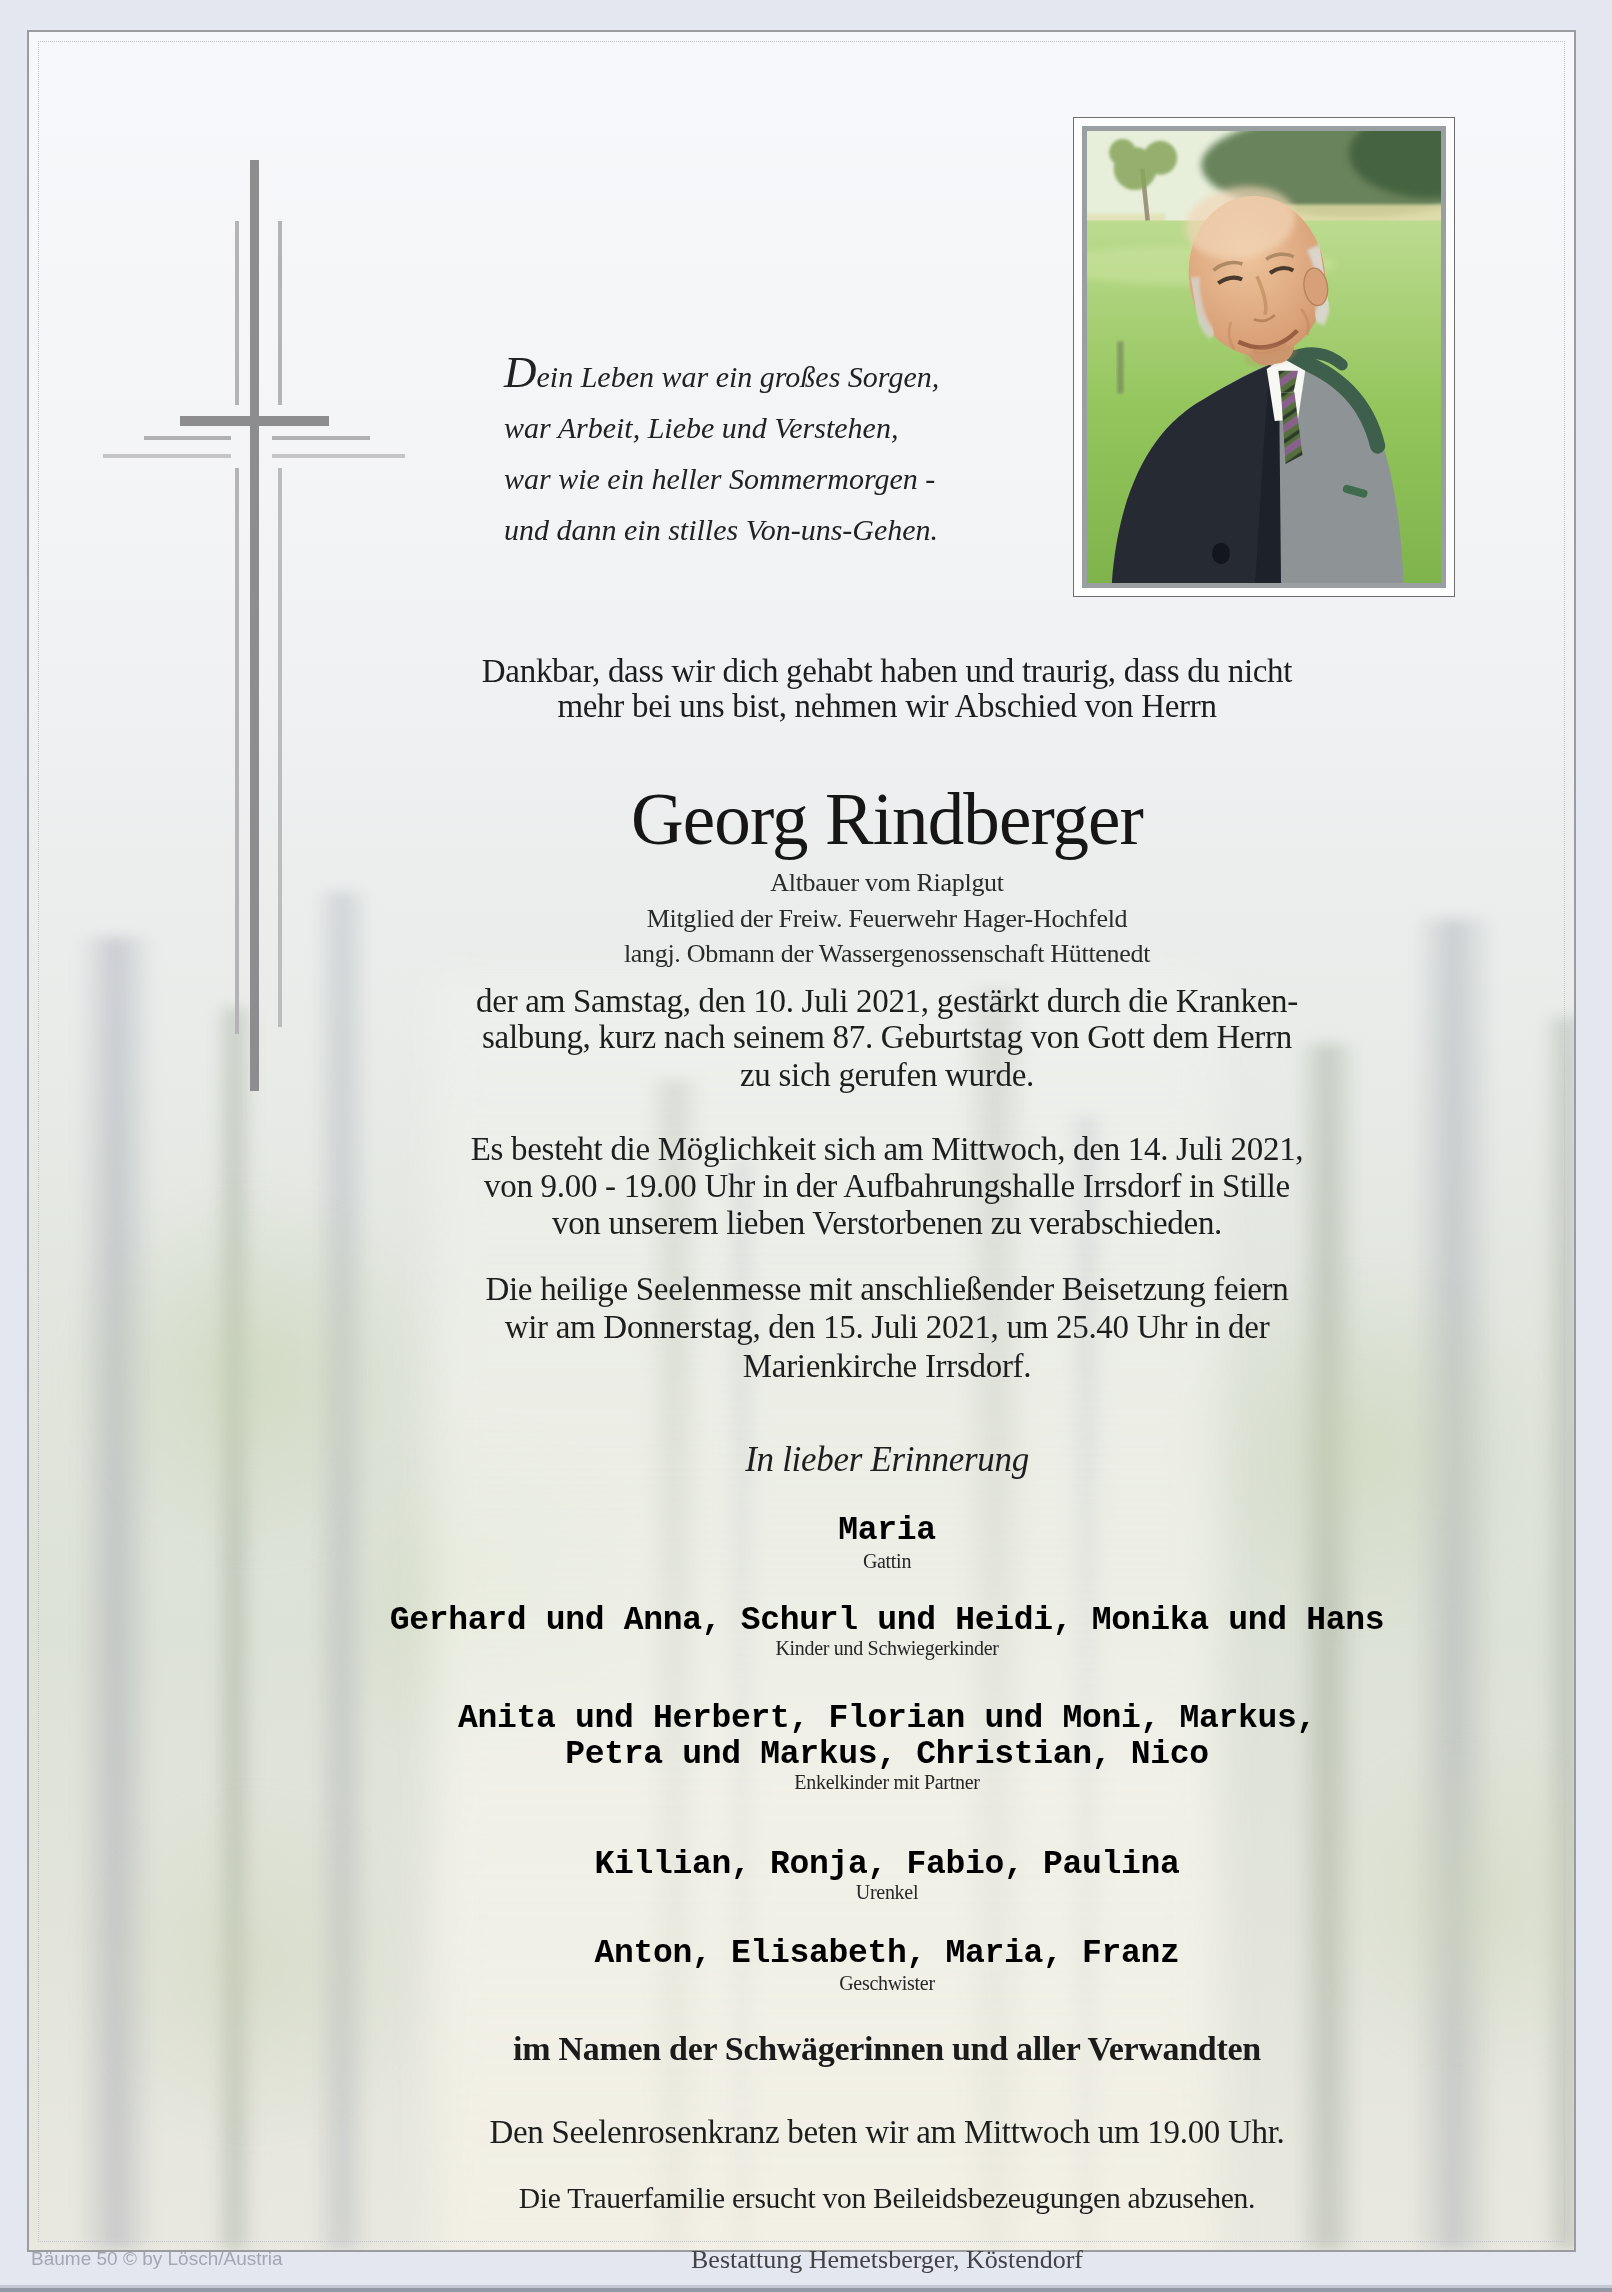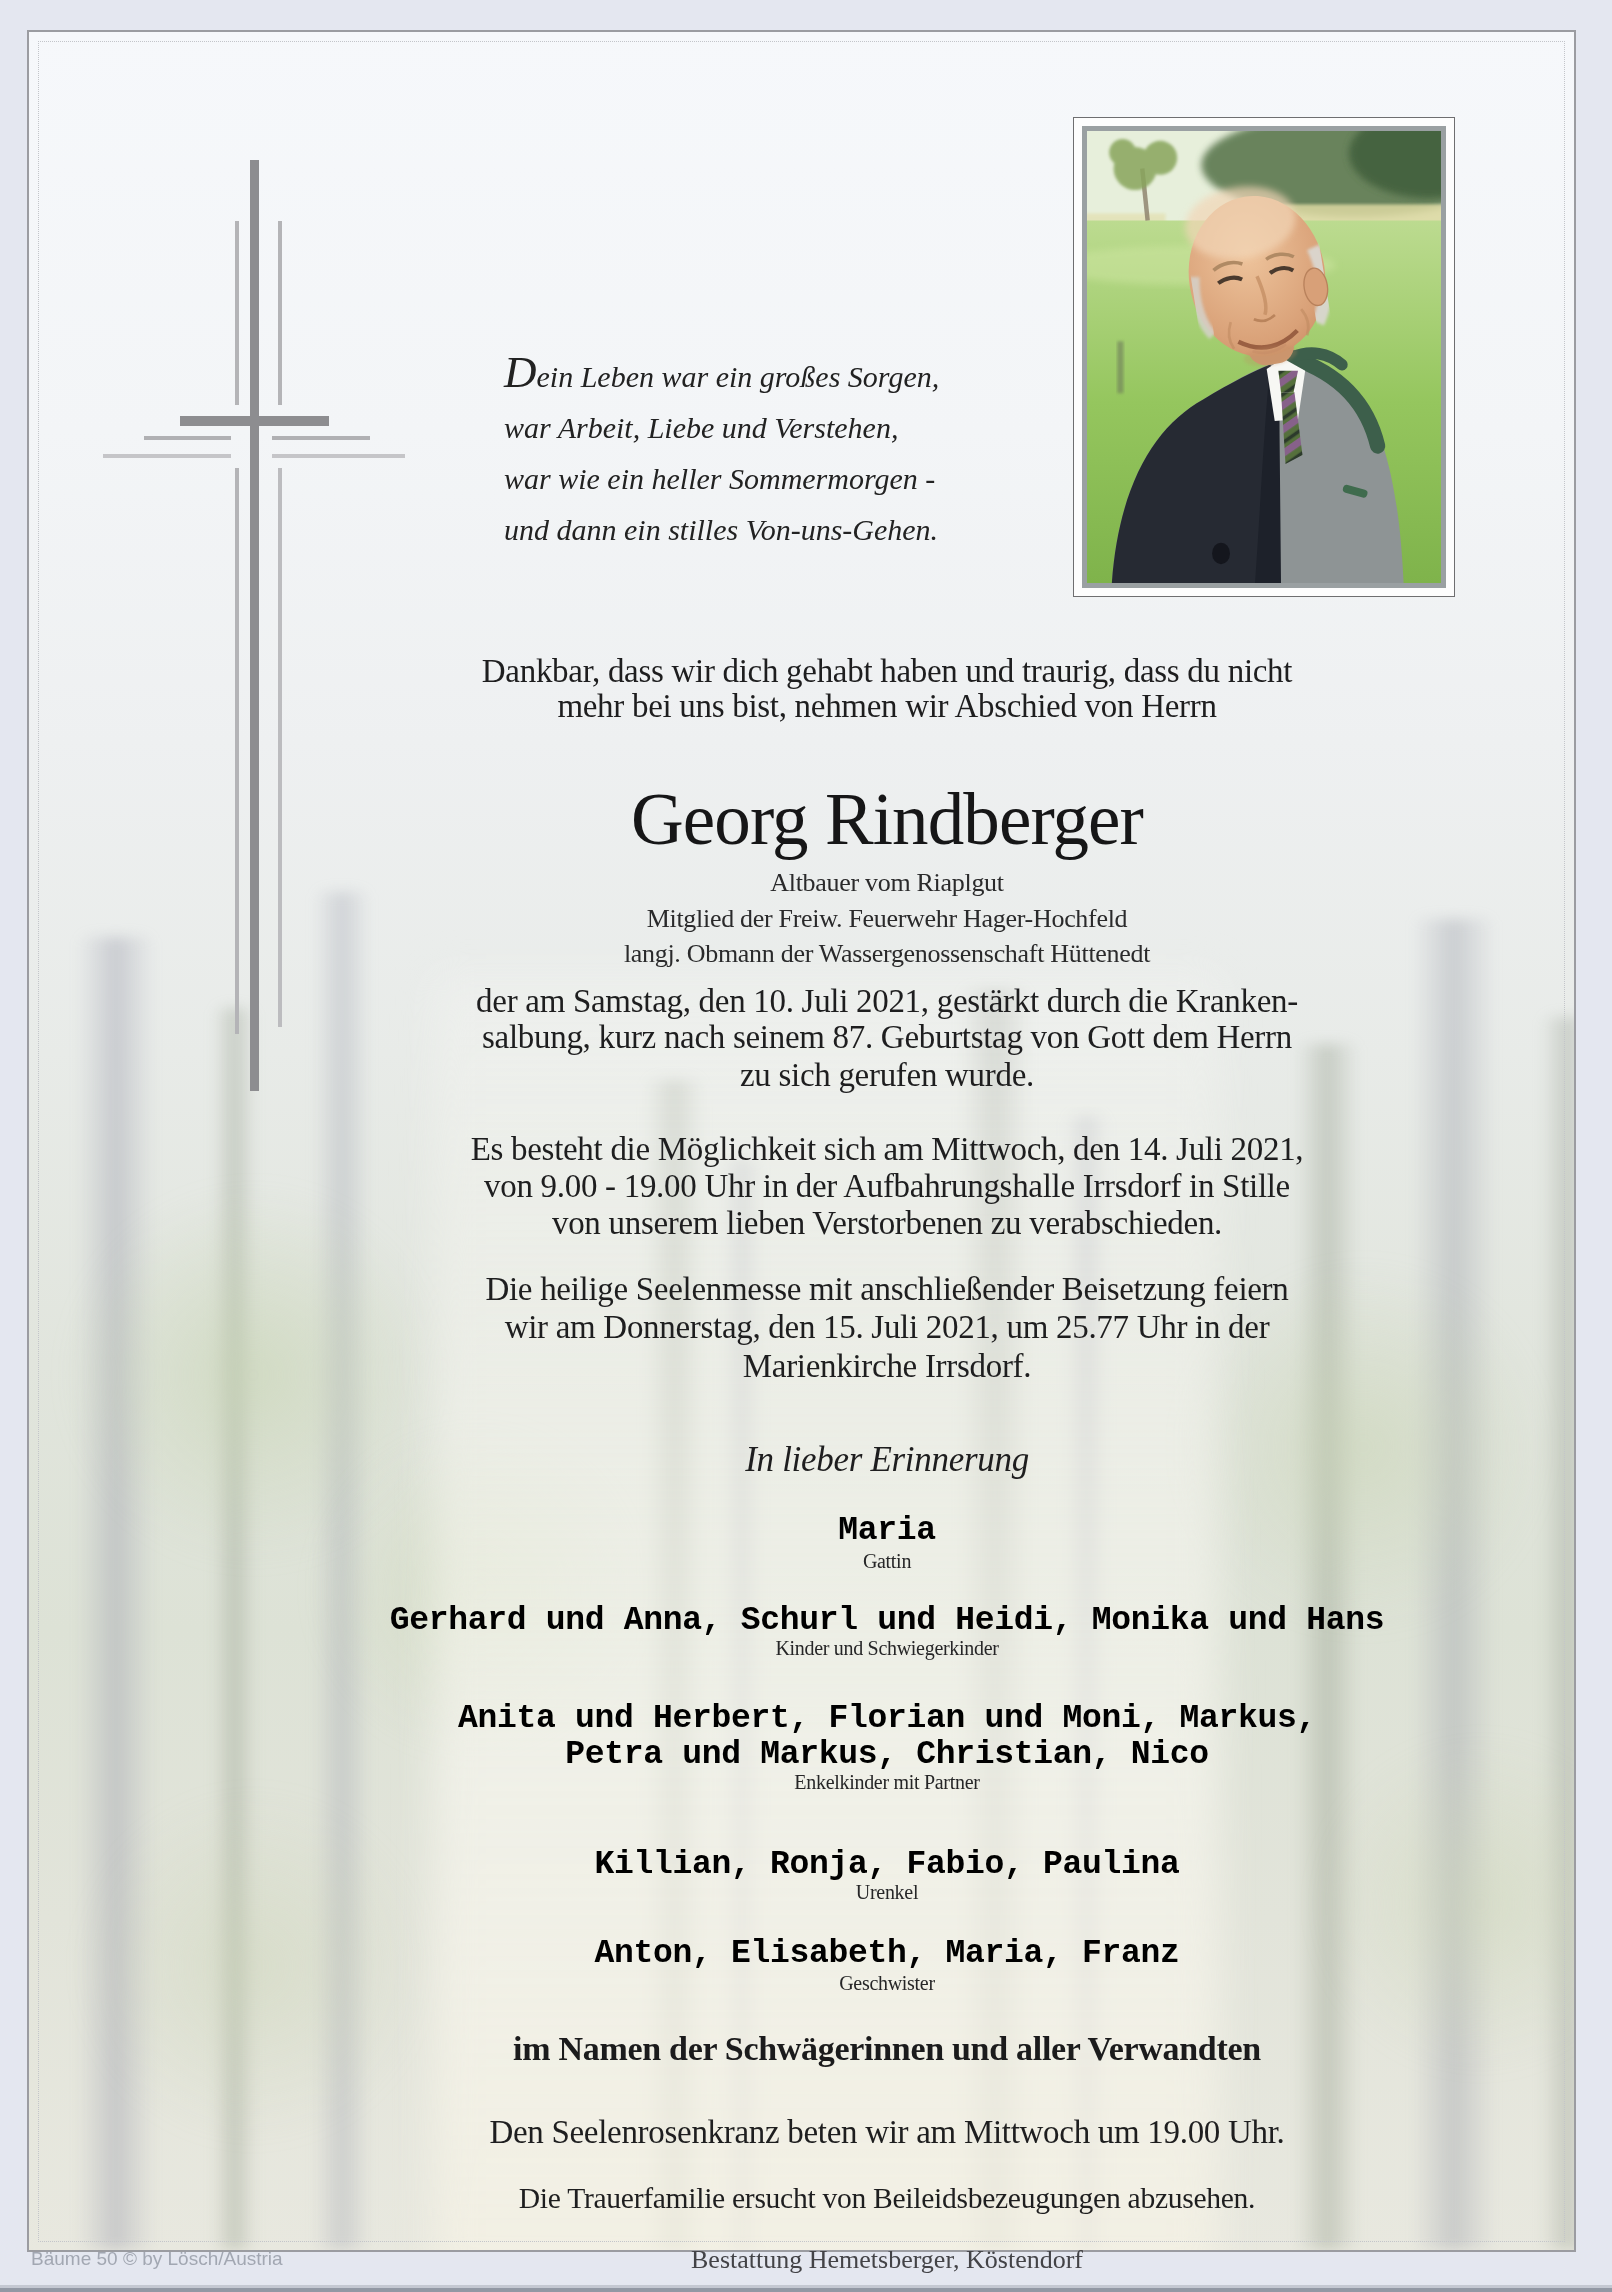--- a/index.html
+++ b/index.html
@@ -216,21 +216,21 @@
 
     <div class="line body37" style="top:975px">der am Samstag, den 10. Juli 2021, gestärkt durch die Kranken-</div>
     <div class="line body37" style="top:1011px">salbung, kurz nach seinem 87. Geburtstag von Gott dem Herrn</div>
     <div class="line body37" style="top:1049px">zu sich gerufen wurde.</div>
 
     <div class="line body37" style="top:1123px">Es besteht die Möglichkeit sich am Mittwoch, den 14. Juli 2021,</div>
     <div class="line body37" style="top:1160px">von 9.00 - 19.00 Uhr in der Aufbahrungshalle Irrsdorf in Stille</div>
     <div class="line body37" style="top:1197px">von unserem lieben Verstorbenen zu verabschieden.</div>
 
     <div class="line body37" style="top:1263px">Die heilige Seelenmesse mit anschließender Beisetzung feiern</div>
-    <div class="line body37" style="top:1301px">wir am Donnerstag, den 15. Juli 2021, um 25.77 Uhr in der</div>
+    <div class="line body37" style="top:1301px">wir am Donnerstag, den 15. Juli 2021, um 25.40 Uhr in der</div>
     <div class="line body37" style="top:1340px">Marienkirche Irrsdorf.</div>
 
     <div class="line ital39" style="top:1432px">In lieber Erinnerung</div>
 
     <div class="line name37" style="top:1504px">Maria</div>
     <div class="line cap31" style="top:1542px">Gattin</div>
 
     <div class="line name37" style="top:1594px">Gerhard und Anna, Schurl und Heidi, Monika und Hans</div>
     <div class="line cap31" style="top:1629px">Kinder und Schwiegerkinder</div>
 

